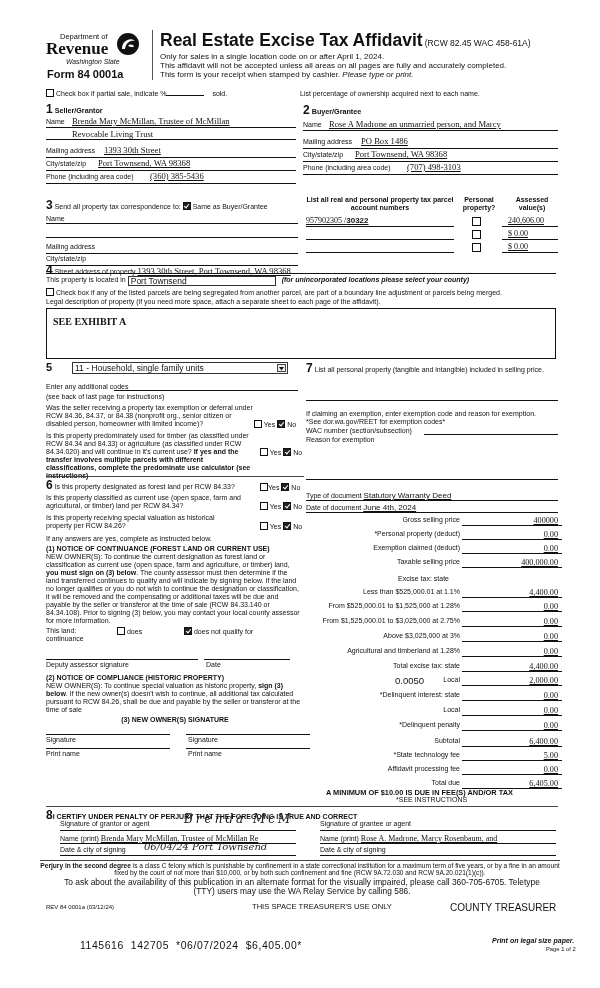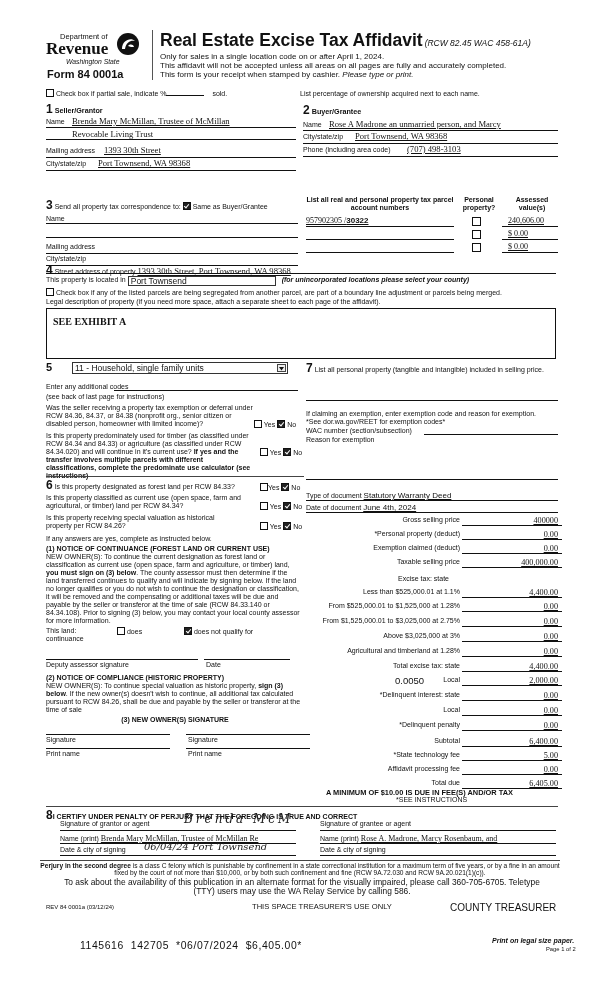--- a/index.html
+++ b/index.html
@@ -32,21 +32,21 @@
         <path d="M6 17 C6 8, 15 5, 19 9 C15 8, 10 10, 9 17 Z" fill="#fff"></path>
         <path d="M12 14 C14 12, 17 12, 18 15 L15 15 Z" fill="#fff"></path>
       </svg>
   </div>
   <div class="abs" style="left:20px;top:28px;font-style:italic;font-size:6.8px;">Washington State</div>
   <div class="abs" style="left:1px;top:38px;font-weight:bold;font-size:11px;">Form 84 0001a</div>
 </div>
 <div class="abs" style="left:152px;top:30px;width:1px;height:50px;background:#555;"></div>
 <div class="abs" style="left:160px;top:30px;white-space:nowrap;">
   <span style="font-weight:bold;font-size:17.5px;">Real Estate Excise Tax Affidavit</span>
-  <span style="font-size:8.5px;font-style:italic;">(RCW 82.45 WAC 458-61A)</span>
+  <span style="font-size:8.5px;">(RCW 82.45 WAC 458-61A)</span>
 </div>
 <div class="abs" style="left:160px;top:52px;font-size:8px;line-height:9.2px;white-space:nowrap;">
   <div>Only for sales in a single location code on or after April 1, 2024.</div>
   <div>This affidavit will not be accepted unless all areas on all pages are fully and accurately completed.</div>
   <div><span>This form is your receipt when stamped by cashier.</span> <i>Please type or print.</i></div>
 </div>
 
 <div class="abs lbl" style="left:46px;top:89px;">
   <span class="cb"></span>
   <span>Check box if partial sale, indicate %</span><span class="line" style="display:inline-block;width:38px;height:7px;"></span>
@@ -64,27 +64,35 @@
     <span class="fill" style="position:absolute;left:26px;top:1px;text-decoration:none;">Revocable Living Trust</span>
   </div>
   <div class="line" style="position:relative;height:12px;margin-top:6px;">
     <span class="lbl">Mailing address</span>
     <span class="fill" style="position:absolute;left:58px;top:-1px;">1393 30th Street</span>
   </div>
   <div class="line" style="position:relative;height:12px;margin-top:1px;">
     <span class="lbl">City/state/zip</span>
     <span class="fill" style="position:absolute;left:52px;top:-1px;">Port Townsend, WA 98368</span>
   </div>
+  <div class="line" style="position:relative;height:12px;margin-top:1px;">
+    <span class="lbl">Phone (including area code)</span>
+    <span class="fill" style="position:absolute;left:104px;top:-1px;">(360) 385-5436</span>
+  </div>
 </div>
 
 <div class="abs" style="left:303px;top:103px;width:255px;">
   <div><span class="secnum">2</span> <span class="bold">Buyer/Grantee</span></div>
   <div class="line" style="position:relative;height:11px;margin-top:3px;">
     <span class="lbl">Name</span>
     <span class="fill" style="position:absolute;left:26px;top:-1px;">Rose A Madrone an unmarried person, and Marcy</span>
+  </div>
+  <div class="line" style="position:relative;height:12px;margin-top:6px;">
+    <span class="lbl">Mailing address</span>
+    <span class="fill" style="position:absolute;left:58px;top:-1px;">PO Box 1486</span>
   </div>
   <div class="line" style="position:relative;height:12px;margin-top:1px;">
     <span class="lbl">City/state/zip</span>
     <span class="fill" style="position:absolute;left:52px;top:-1px;">Port Townsend, WA 98368</span>
   </div>
   <div class="line" style="position:relative;height:12px;margin-top:1px;">
     <span class="lbl">Phone (including area code)</span>
     <span class="fill" style="position:absolute;left:104px;top:-1px;">(707) 498-3103</span>
   </div>
 </div>

